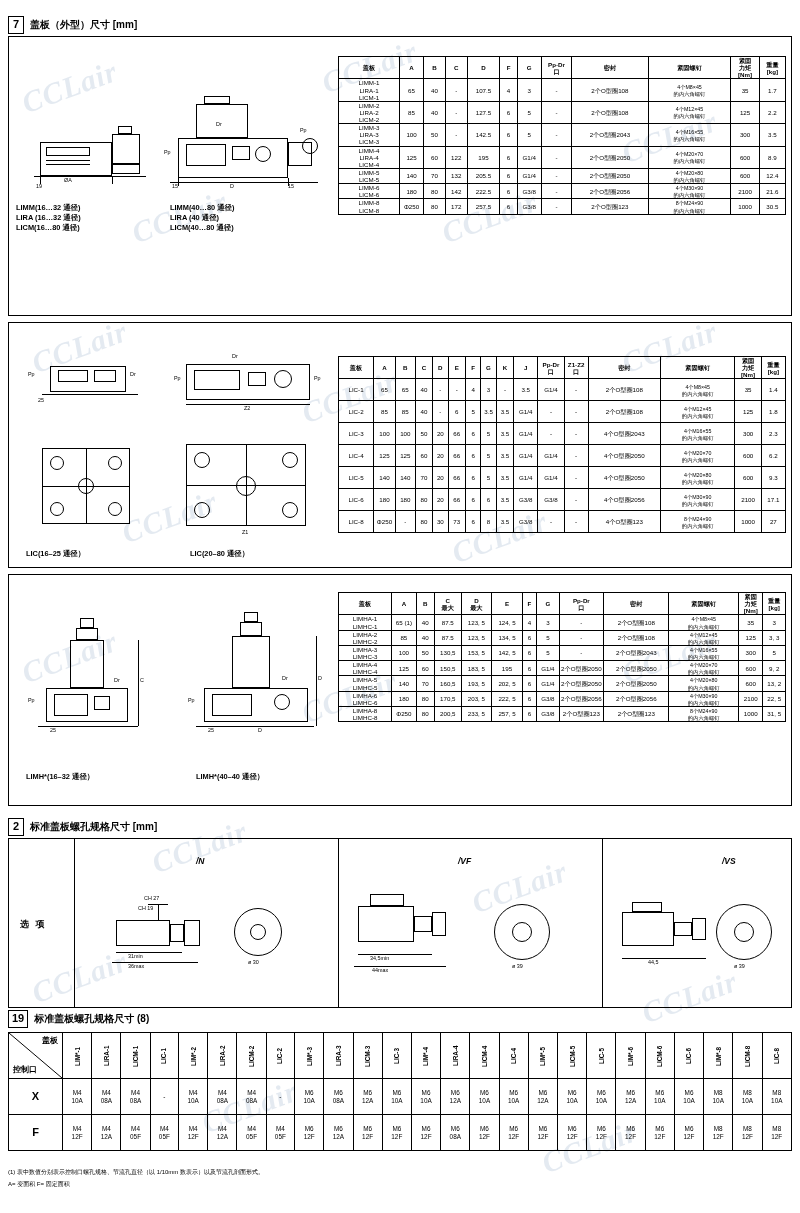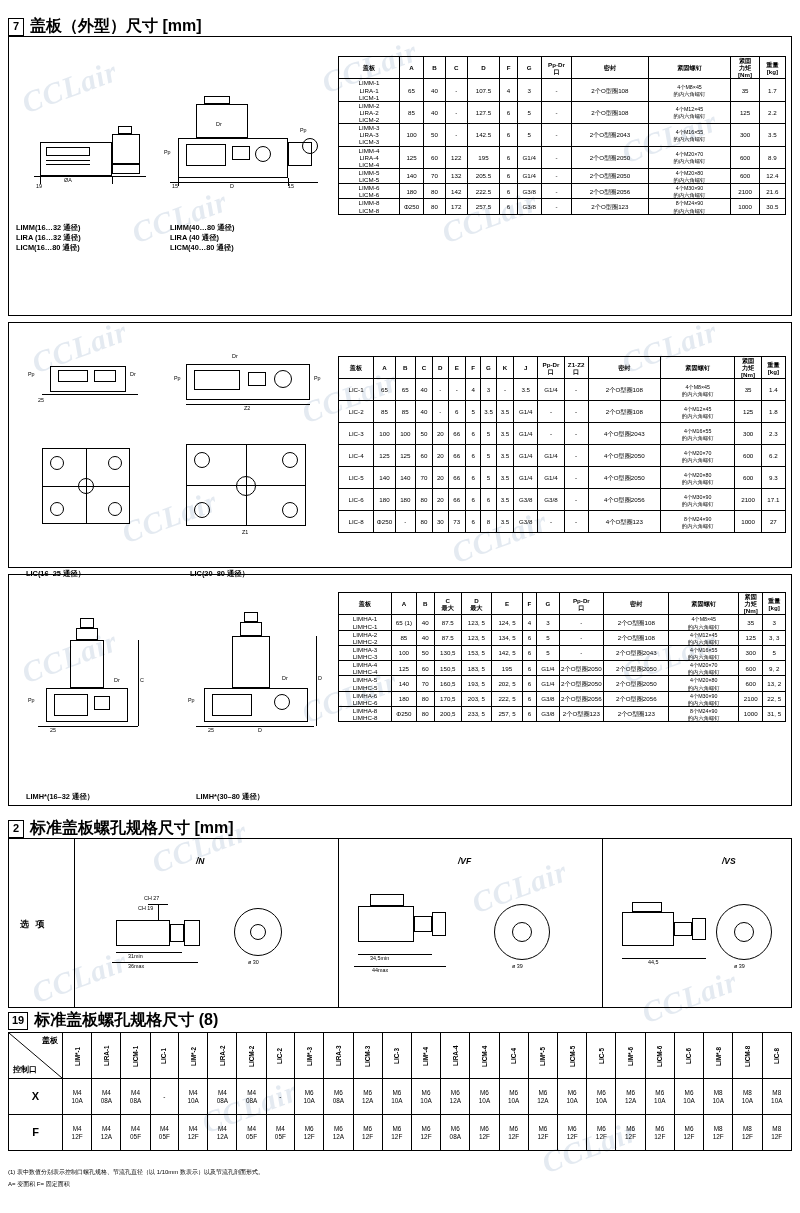--- a/index.html
+++ b/index.html
@@ -45,21 +45,21 @@
   .sec-num {
     border: 1px solid #000;
     font-size: 11px;
     font-weight: bold;
     line-height: 1;
     padding: 2px 3px 3px 3px;
     min-width: 16px;
     text-align: center;
   }
   .sec-title {
-    font-size: 16px;
+    font-size: 10px;
     font-weight: bold;
   }
 
   
   .box {
     position: absolute;
     border: 1px solid #000;
     background: transparent;
   }
 
@@ -98,21 +98,20 @@
     font-size: 5.4px;
     white-space: nowrap;
     line-height: 1;
   }
   .cap {
     position: absolute;
     font-size: 7.4px;
     font-weight: bold;
     white-space: nowrap;
     line-height: 1.35;
-    margin-top: 20px;
   }
   .hdr-lbl {
     position: absolute;
     font-size: 8.5px;
     font-weight: bold;
     font-style: italic;
     white-space: nowrap;
   }
   .opt-lbl {
     position: absolute;
@@ -589,21 +588,21 @@
     <div class="dr" style="left:54px; top:22px; width:22px; height:14px;"></div>
     <div class="dr" style="left:58px; top:12px; width:14px; height:10px;"></div>
     <div class="dl" style="left:10px; top:126px; width:118px; height:1px;"></div>
     <div class="dl" style="left:130px; top:36px; width:1px; height:90px;"></div>
     <div class="dtxt" style="left:132px; top:76px;">D</div>
     <div class="dtxt" style="left:2px; top:98px;">Pp</div>
     <div class="dtxt" style="left:96px; top:76px;">Dr</div>
     <div class="dtxt" style="left:22px; top:128px;">25</div>
     <div class="dtxt" style="left:72px; top:128px;">D</div>
   </div>
-  <div class="cap" style="left:196px; top:772px;">LIMH*(30–80 通径）</div>
+  <div class="cap" style="left:196px; top:772px;">LIMH*(40–40 通径）</div>
 
   <table class="dt" style="left:338px; top:592px; width:448px;">
     <thead>
       <tr>
         <th style="width:52px;">盖板</th>
         <th style="width:24px;">A</th>
         <th style="width:18px;">B</th>
         <th style="width:26px;" class="two-line"><span>C<br>最大</span></th>
         <th style="width:30px;" class="two-line"><span>D<br>最大</span></th>
         <th style="width:30px;">E</th>

